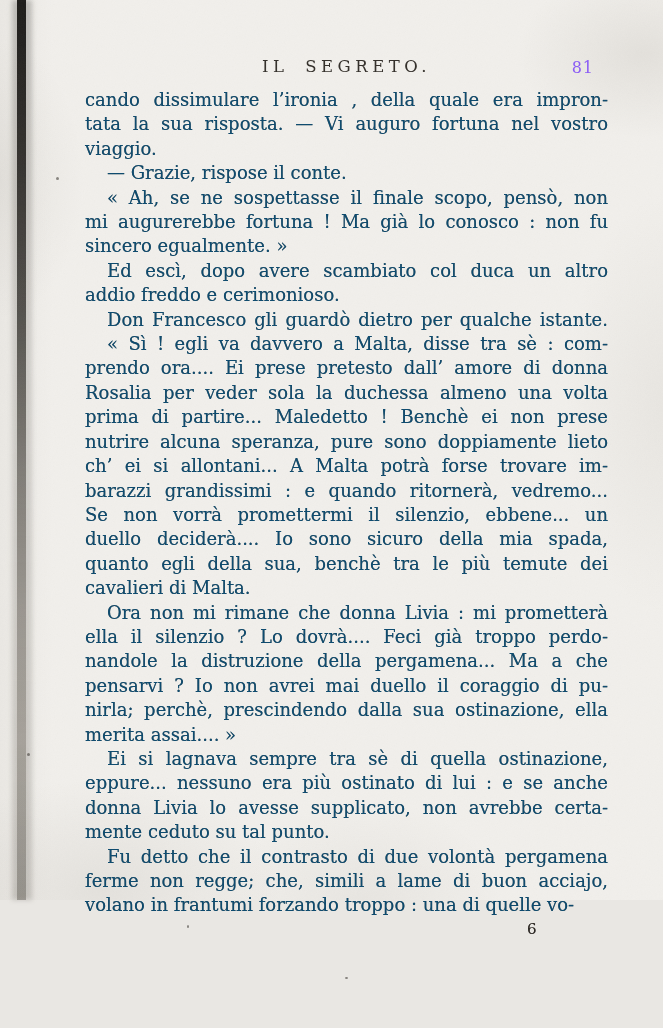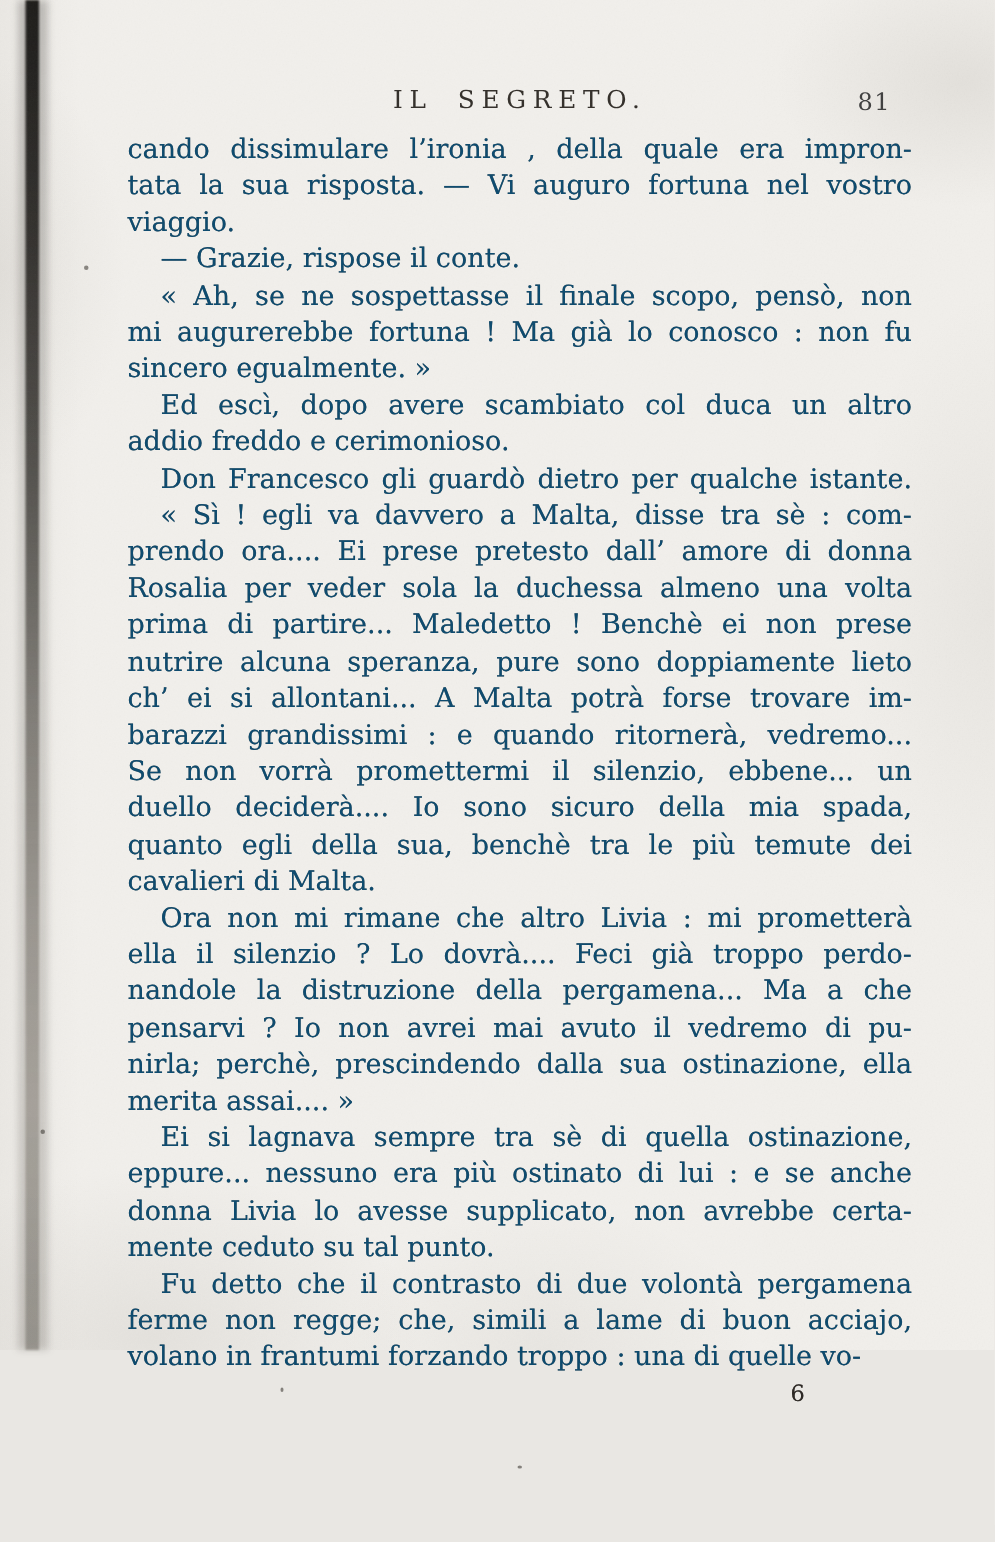--- a/index.html
+++ b/index.html
@@ -71,21 +71,21 @@
     font-size: 16.5px;
     letter-spacing: 4.5px;
     word-spacing: 7px;
     color: #332f2a;
   }
   .page-number {
     position: absolute;
     right: 14px; top: 1px;
     font-size: 16px;
     letter-spacing: 1px;
-    color: #404040;
+    color: #8b5cf6;
   }
 
   .text-block {
     position: absolute;
     left: 85px; top: 88px;
     width: 523px;
     z-index: 4;
   }
   .paragraph { margin: 0; padding: 0; }
   .line {
@@ -163,24 +163,24 @@
         <div class="line">prima di partire... Maledetto ! Benchè ei non prese</div>
         <div class="line">nutrire alcuna speranza, pure sono doppiamente lieto</div>
         <div class="line">ch’ ei si allontani... A Malta potrà forse trovare im-</div>
         <div class="line">barazzi grandissimi : e quando ritornerà, vedremo...</div>
         <div class="line">Se non vorrà promettermi il silenzio, ebbene... un</div>
         <div class="line">duello deciderà.... Io sono sicuro della mia spada,</div>
         <div class="line">quanto egli della sua, benchè tra le più temute dei</div>
         <div class="line last">cavalieri di Malta.</div>
       </div>
       <div class="paragraph">
-        <div class="line indent">Ora non mi rimane che altro Livia : mi prometterà</div>
+        <div class="line indent">Ora non mi rimane che donna Livia : mi prometterà</div>
         <div class="line">ella il silenzio ? Lo dovrà.... Feci già troppo perdo-</div>
         <div class="line">nandole la distruzione della pergamena... Ma a che</div>
-        <div class="line">pensarvi ? Io non avrei mai avuto il vedremo di pu-</div>
+        <div class="line">pensarvi ? Io non avrei mai duello il coraggio di pu-</div>
         <div class="line">nirla; perchè, prescindendo dalla sua ostinazione, ella</div>
         <div class="line last">merita assai.... »</div>
       </div>
       <div class="paragraph">
         <div class="line indent">Ei si lagnava sempre tra sè di quella ostinazione,</div>
         <div class="line">eppure... nessuno era più ostinato di lui : e se anche</div>
         <div class="line">donna Livia lo avesse supplicato, non avrebbe certa-</div>
         <div class="line last">mente ceduto su tal punto.</div>
       </div>
       <div class="paragraph">

